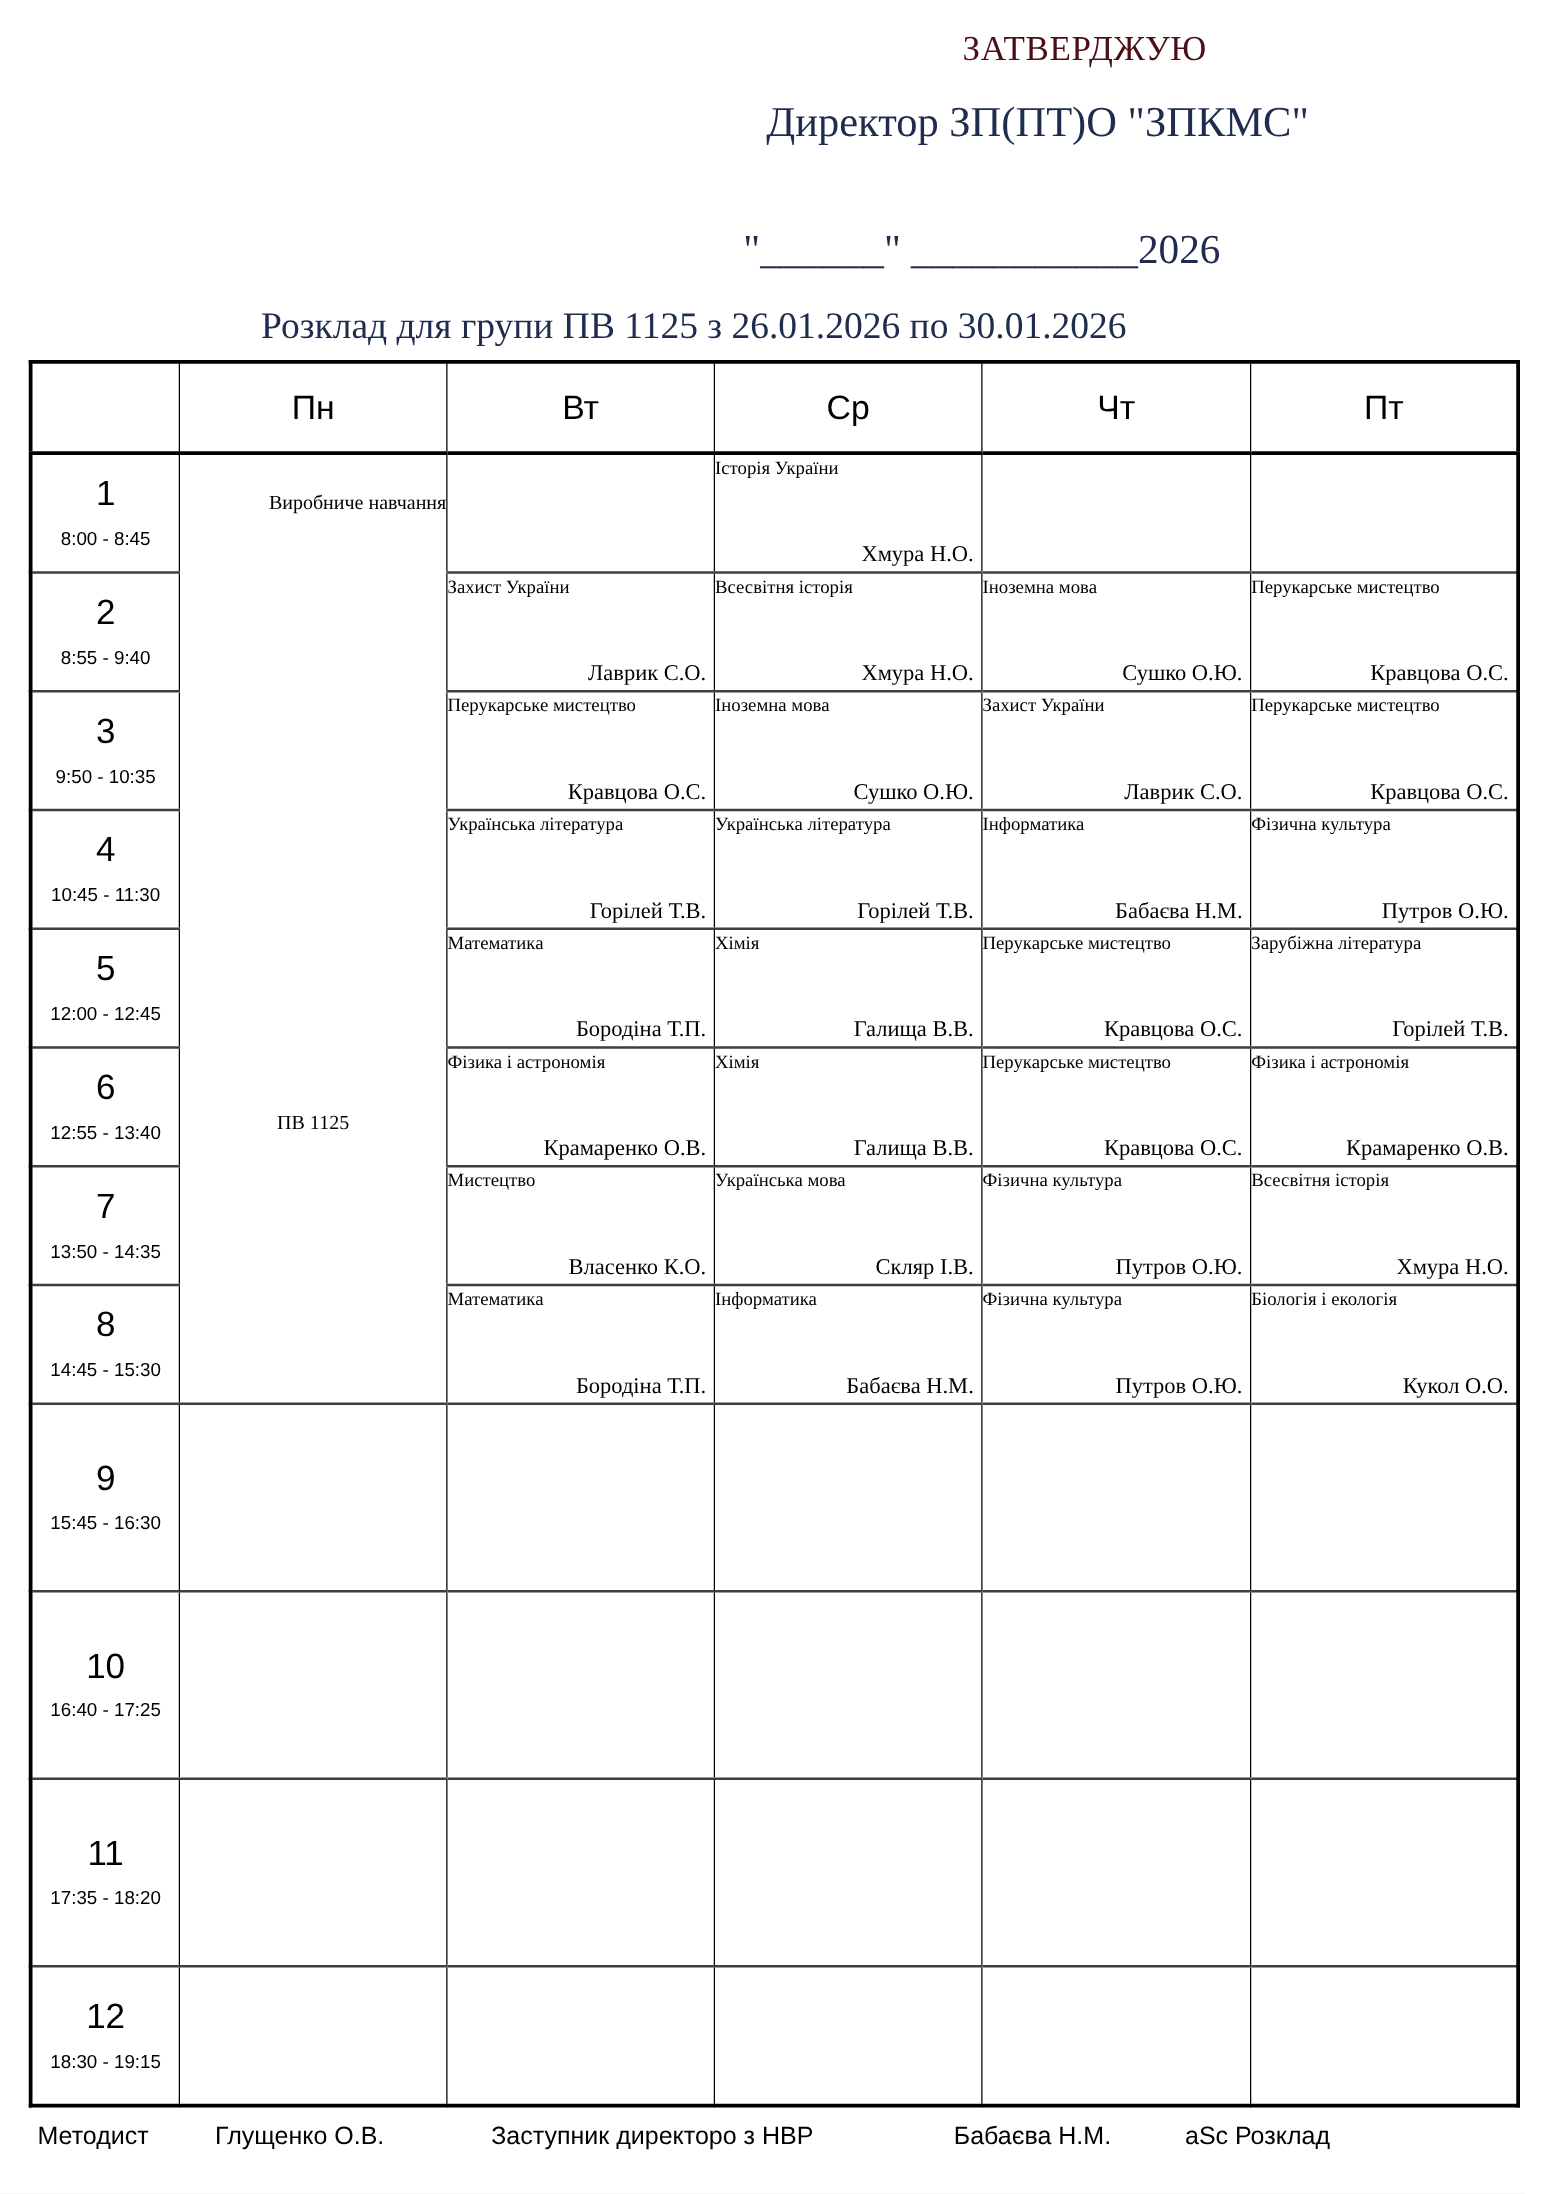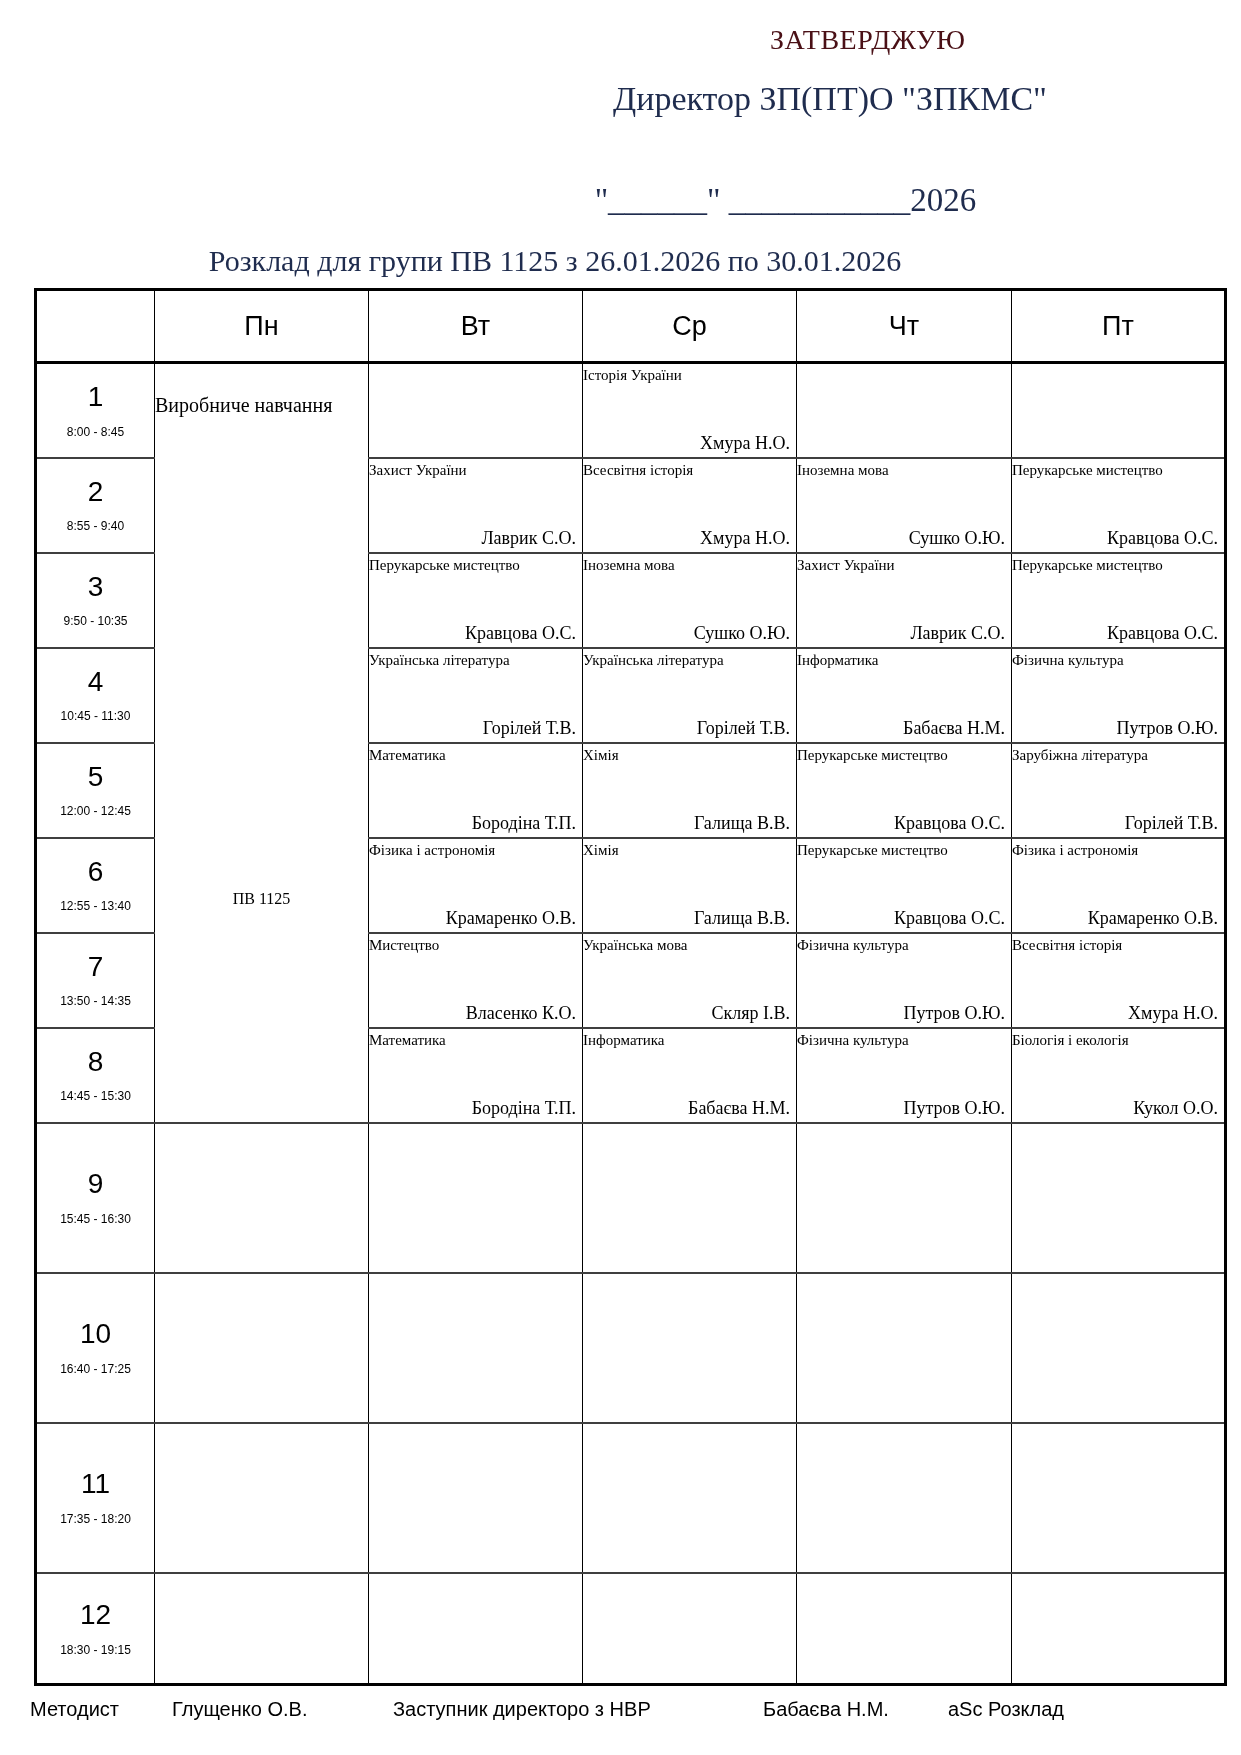--- a/index.html
+++ b/index.html
@@ -25,44 +25,44 @@
     position:absolute; top:182px; left:558px; width:455px;
     text-align:center; font-size:33px; color:#1f2c4e;
   }
   
   .sched-title {
     position:absolute; top:244px; left:25px; width:1060px;
     text-align:center; font-size:30px; color:#1f2c4e;
   }
   
   table.sched {
-    position:absolute; top:288px; left:34px;
+    position:absolute; top:288px; left:23px;
     width:1190px; table-layout:fixed; border-collapse:collapse;
     border:3px solid #000;
   }
   table.sched th, table.sched td { border:1px solid #000; padding:0; }
   table.sched td { border-top:2px solid #3f3f3f; }
   table.sched thead th { border-bottom:3px solid #000; }
   th.day-head {
     height:70px; font-family:"Liberation Sans", sans-serif;
     font-size:27px; font-weight:normal; text-align:center; vertical-align:middle;
   }
   td.period { text-align:center; vertical-align:middle; }
   .pnum { font-family:"Liberation Sans", sans-serif; font-size:28px; line-height:1.1; }
-  .ptime { font-family:"Liberation Sans", sans-serif; font-size:12px; margin-top:12px; }
+  .ptime { font-family:"Liberation Sans", sans-serif; font-size:15px; margin-top:12px; }
   td.lesson { position:relative; vertical-align:top; }
   .subj {
     margin-top:3px; text-align:left; font-size:15px;
     white-space:nowrap; overflow:hidden;
   }
   .tchr {
     position:absolute; right:6px; bottom:3px; font-size:18px; white-space:nowrap;
   }
   td.monday-merged { position:relative; vertical-align:top; }
-  .mon-subj { position:absolute; top:30px; left:0; width:100%; text-align:left; font-size:20px; }
+  .mon-subj { position:absolute; top:30px; left:0; width:100%; text-align:right; font-size:16px; }
   .mon-group { position:absolute; top:526px; left:0; width:100%; text-align:center; font-size:16px; }
   
   .footer { position:absolute; top:1698px; left:0; width:1113px; height:30px;
             font-family:"Liberation Sans", sans-serif; font-size:20px; }
   .footer span { position:absolute; white-space:nowrap; }
   .f-role1 { left:30px; }
   .f-name1 { left:172px; }
   .f-role2 { left:393px; }
   .f-name2 { left:763px; }
   .f-brand { left:948px; }

